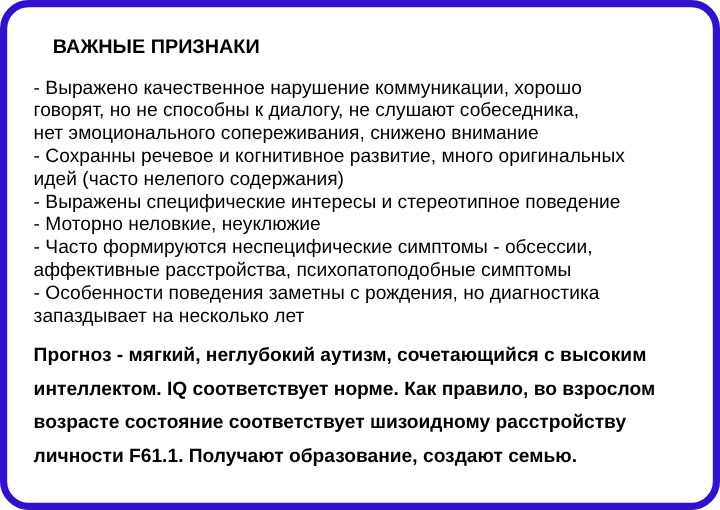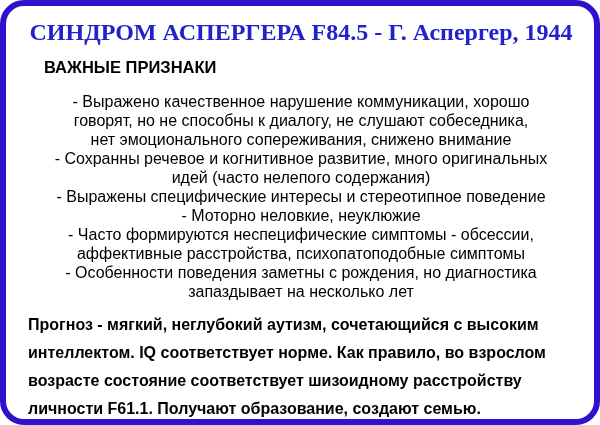--- a/index.html
+++ b/index.html
@@ -45,32 +45,30 @@
   .heading {
     margin: 12px 0 0 16px;
     font-size: 16.5px;
     line-height: 19px;
     font-weight: bold;
   }
   .features {
     margin: 15px 0 0 0;
     font-size: 16px;
     line-height: 19px;
-    text-align: center;
   }
   .prognosis {
     margin: 10px 0 0 0;
     font-size: 16px;
     line-height: 28px;
     font-weight: bold;
   }
 </style>
 </head>
 <body>
 
 <div class="slide">
   <div class="content">
-    <h1 class="title">СИНДРОМ АСПЕРГЕРА F84.5 - Г. Аспергер, 1944</h1>
     <h2 class="heading">ВАЖНЫЕ ПРИЗНАКИ</h2>
     <div class="features">- Выражено качественное нарушение коммуникации, хорошо<br>говорят, но не способны к диалогу, не слушают собеседника,<br>нет эмоционального сопереживания, снижено внимание<br>- Сохранны речевое и когнитивное развитие, много оригинальных<br>идей (часто нелепого содержания)<br>- Выражены специфические интересы и стереотипное поведение<br>- Моторно неловкие, неуклюжие<br>- Часто формируются неспецифические симптомы - обсессии,<br>аффективные расстройства, психопатоподобные симптомы<br>- Особенности поведения заметны с рождения, но диагностика<br>запаздывает на несколько лет</div>
     <div class="prognosis">Прогноз - мягкий, неглубокий аутизм, сочетающийся с высоким<br>интеллектом. IQ соответствует норме. Как правило, во взрослом<br>возрасте состояние соответствует шизоидному расстройству<br>личности F61.1. Получают образование, создают семью.</div>
   </div>
 </div>
 
 </body></html>

